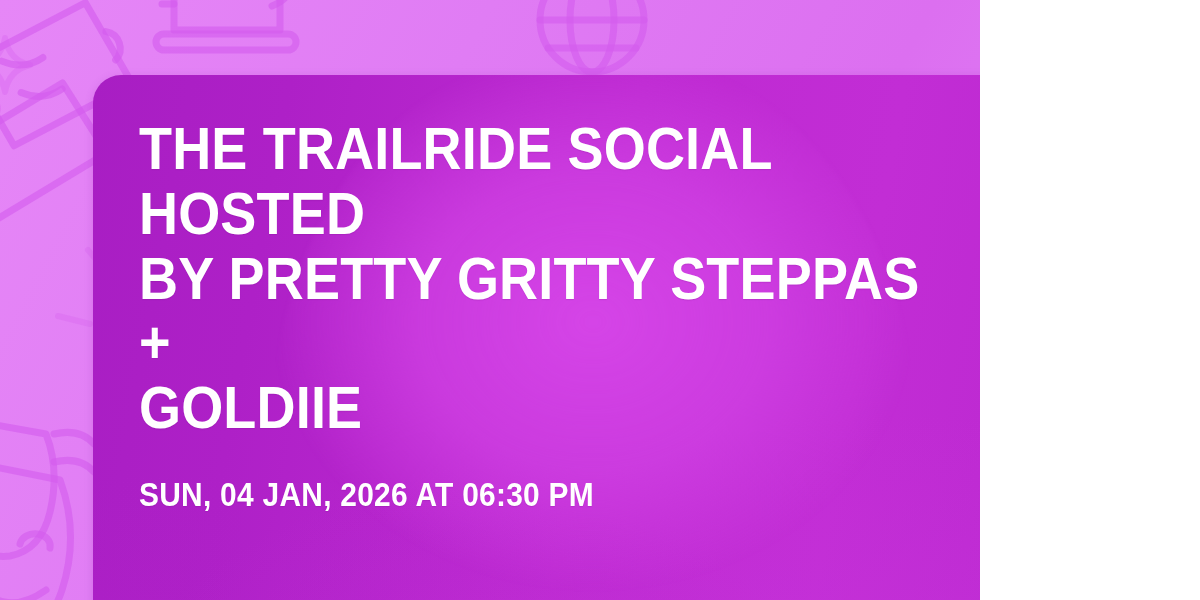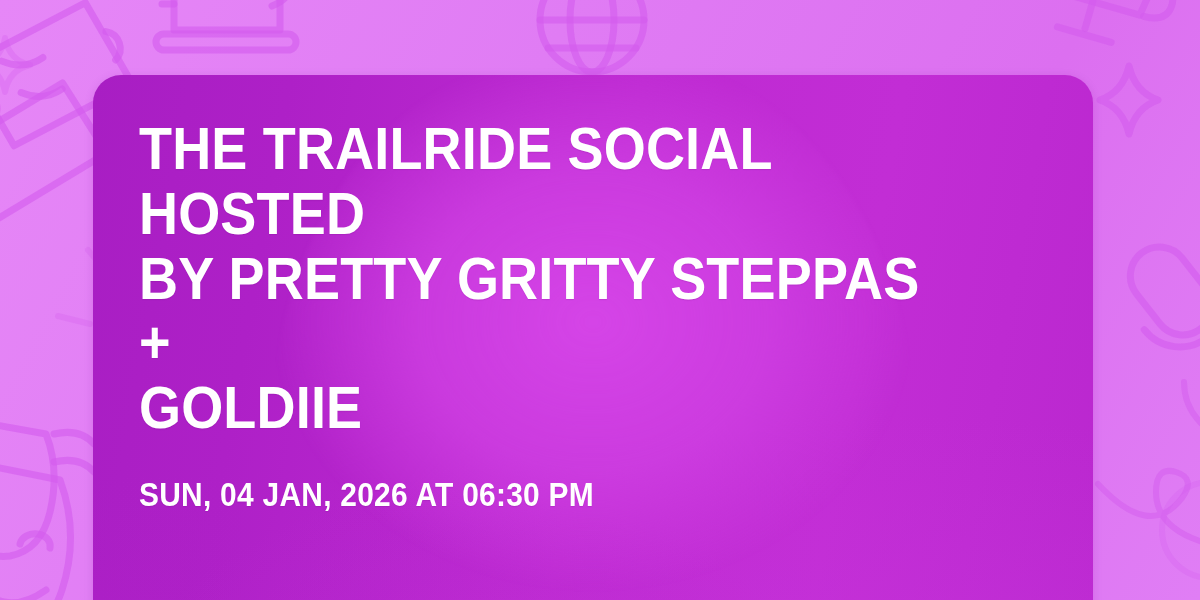--- a/index.html
+++ b/index.html
@@ -8,21 +8,21 @@
     padding: 0;
     background: #ffffff;
   }
   body {
     font-family: "Liberation Sans", sans-serif;
   }
 
   
   #banner {
     position: relative;
-    width: 1200px;
+    width: 980px;
     height: 600px;
     overflow: hidden;
     background: linear-gradient(118deg, #e687f7 0%, #e07cf4 38%, #dc6ff0 72%, #e07ef5 100%);
   }
 
   
   #bg-pattern {
     position: absolute;
     inset: 0;
     pointer-events: none;

